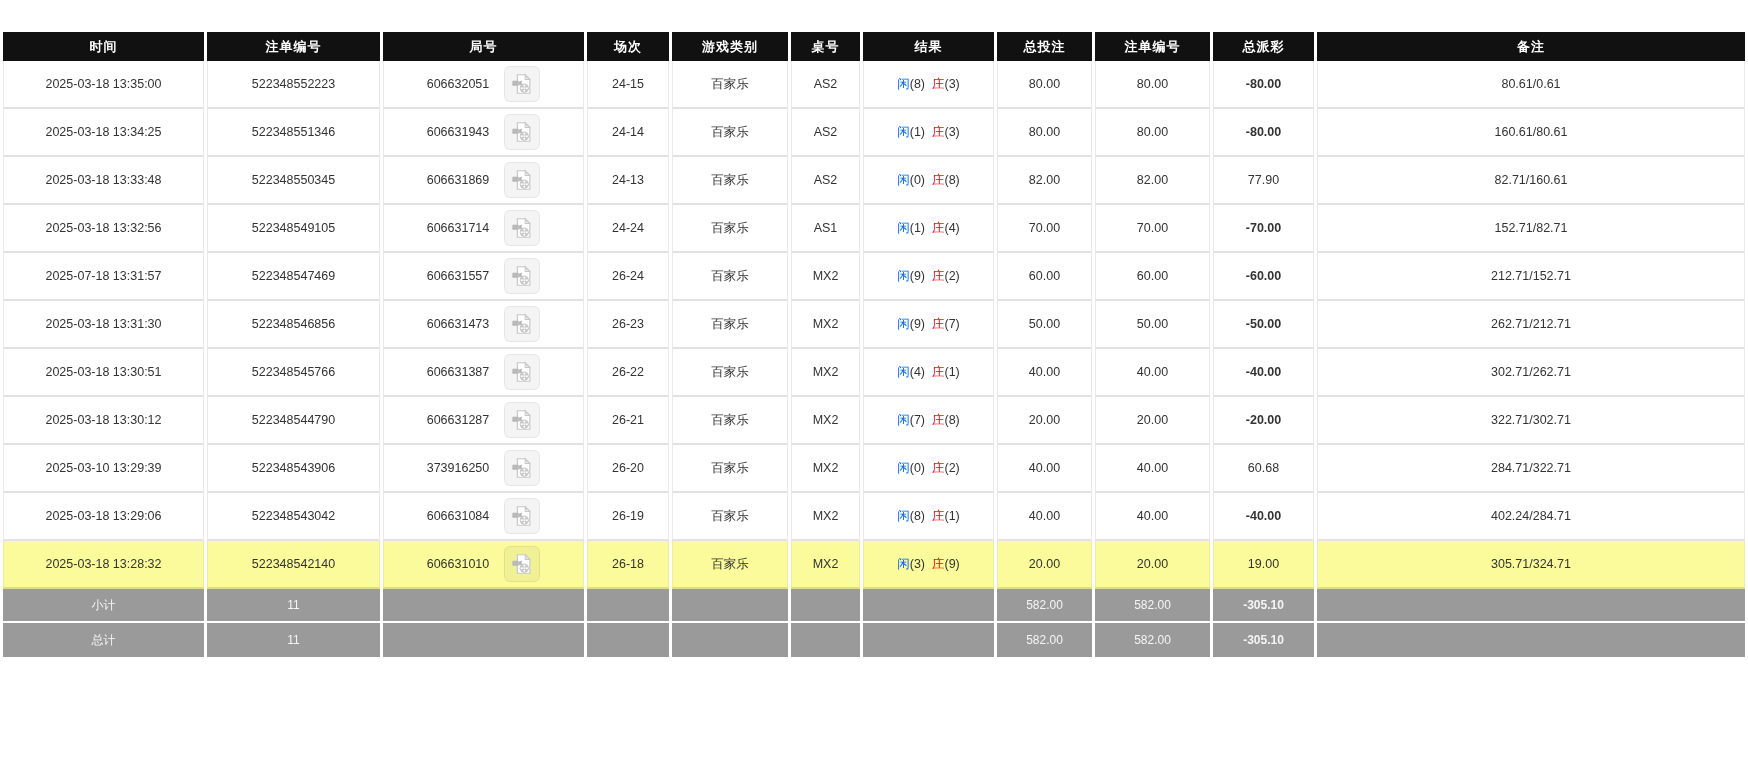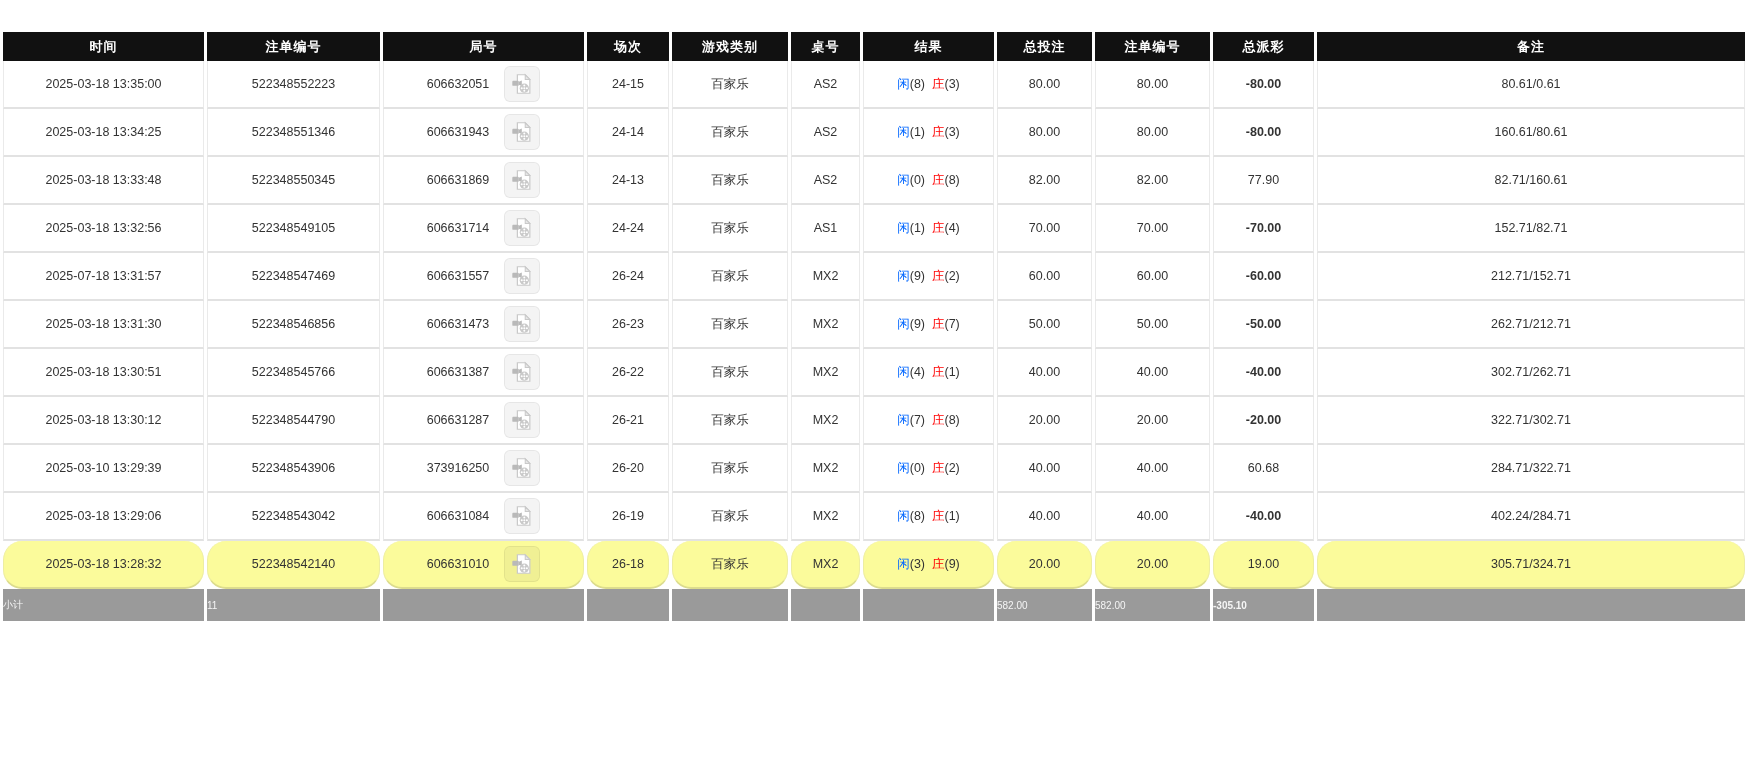--- a/index.html
+++ b/index.html
@@ -41,27 +41,26 @@
     border-right: 1px solid #eaeaea;
     border-bottom: 2px solid #e2e2e2;
     overflow: hidden;
     white-space: nowrap;
   }
   table.records tbody tr.highlight td {
     background: var(--highlight-yellow, #fbfb9b);
     border-left-color: #ededa2;
     border-right-color: #ededa2;
     border-bottom-color: #dcdc8e;
-    border-radius: 19px;
   }
   table.records tfoot td {
     background: var(--summary-bg, #9a9a9a);
     color: #f5f5f5;
-    font-size: 10px;
-    text-align: left;
+    font-size: 12px;
+    text-align: center;
     height: 34px;
     box-sizing: border-box;
     padding: 0;
     margin-top: 20px;
   }
   table.records tfoot tr:first-child td {
     border-bottom: 2px solid #ffffff;
   }
   .blue { color: var(--bet-blue, #0066ff); }
   .red  { color: var(--loss-red, #ff0000); font-weight: bold; }
@@ -471,15 +470,28 @@
           <td></td>
           <td></td>
           <td></td>
           <td></td>
           <td></td>
           <td>582.00</td>
           <td>582.00</td>
           <td class="red">-305.10</td>
           <td></td>
         </tr>
+        <tr>
+          <td>总计</td>
+          <td>11</td>
+          <td></td>
+          <td></td>
+          <td></td>
+          <td></td>
+          <td></td>
+          <td>582.00</td>
+          <td>582.00</td>
+          <td class="red">-305.10</td>
+          <td></td>
+        </tr>
       </tfoot>
   </table>
 </div>
 
 </body></html>

